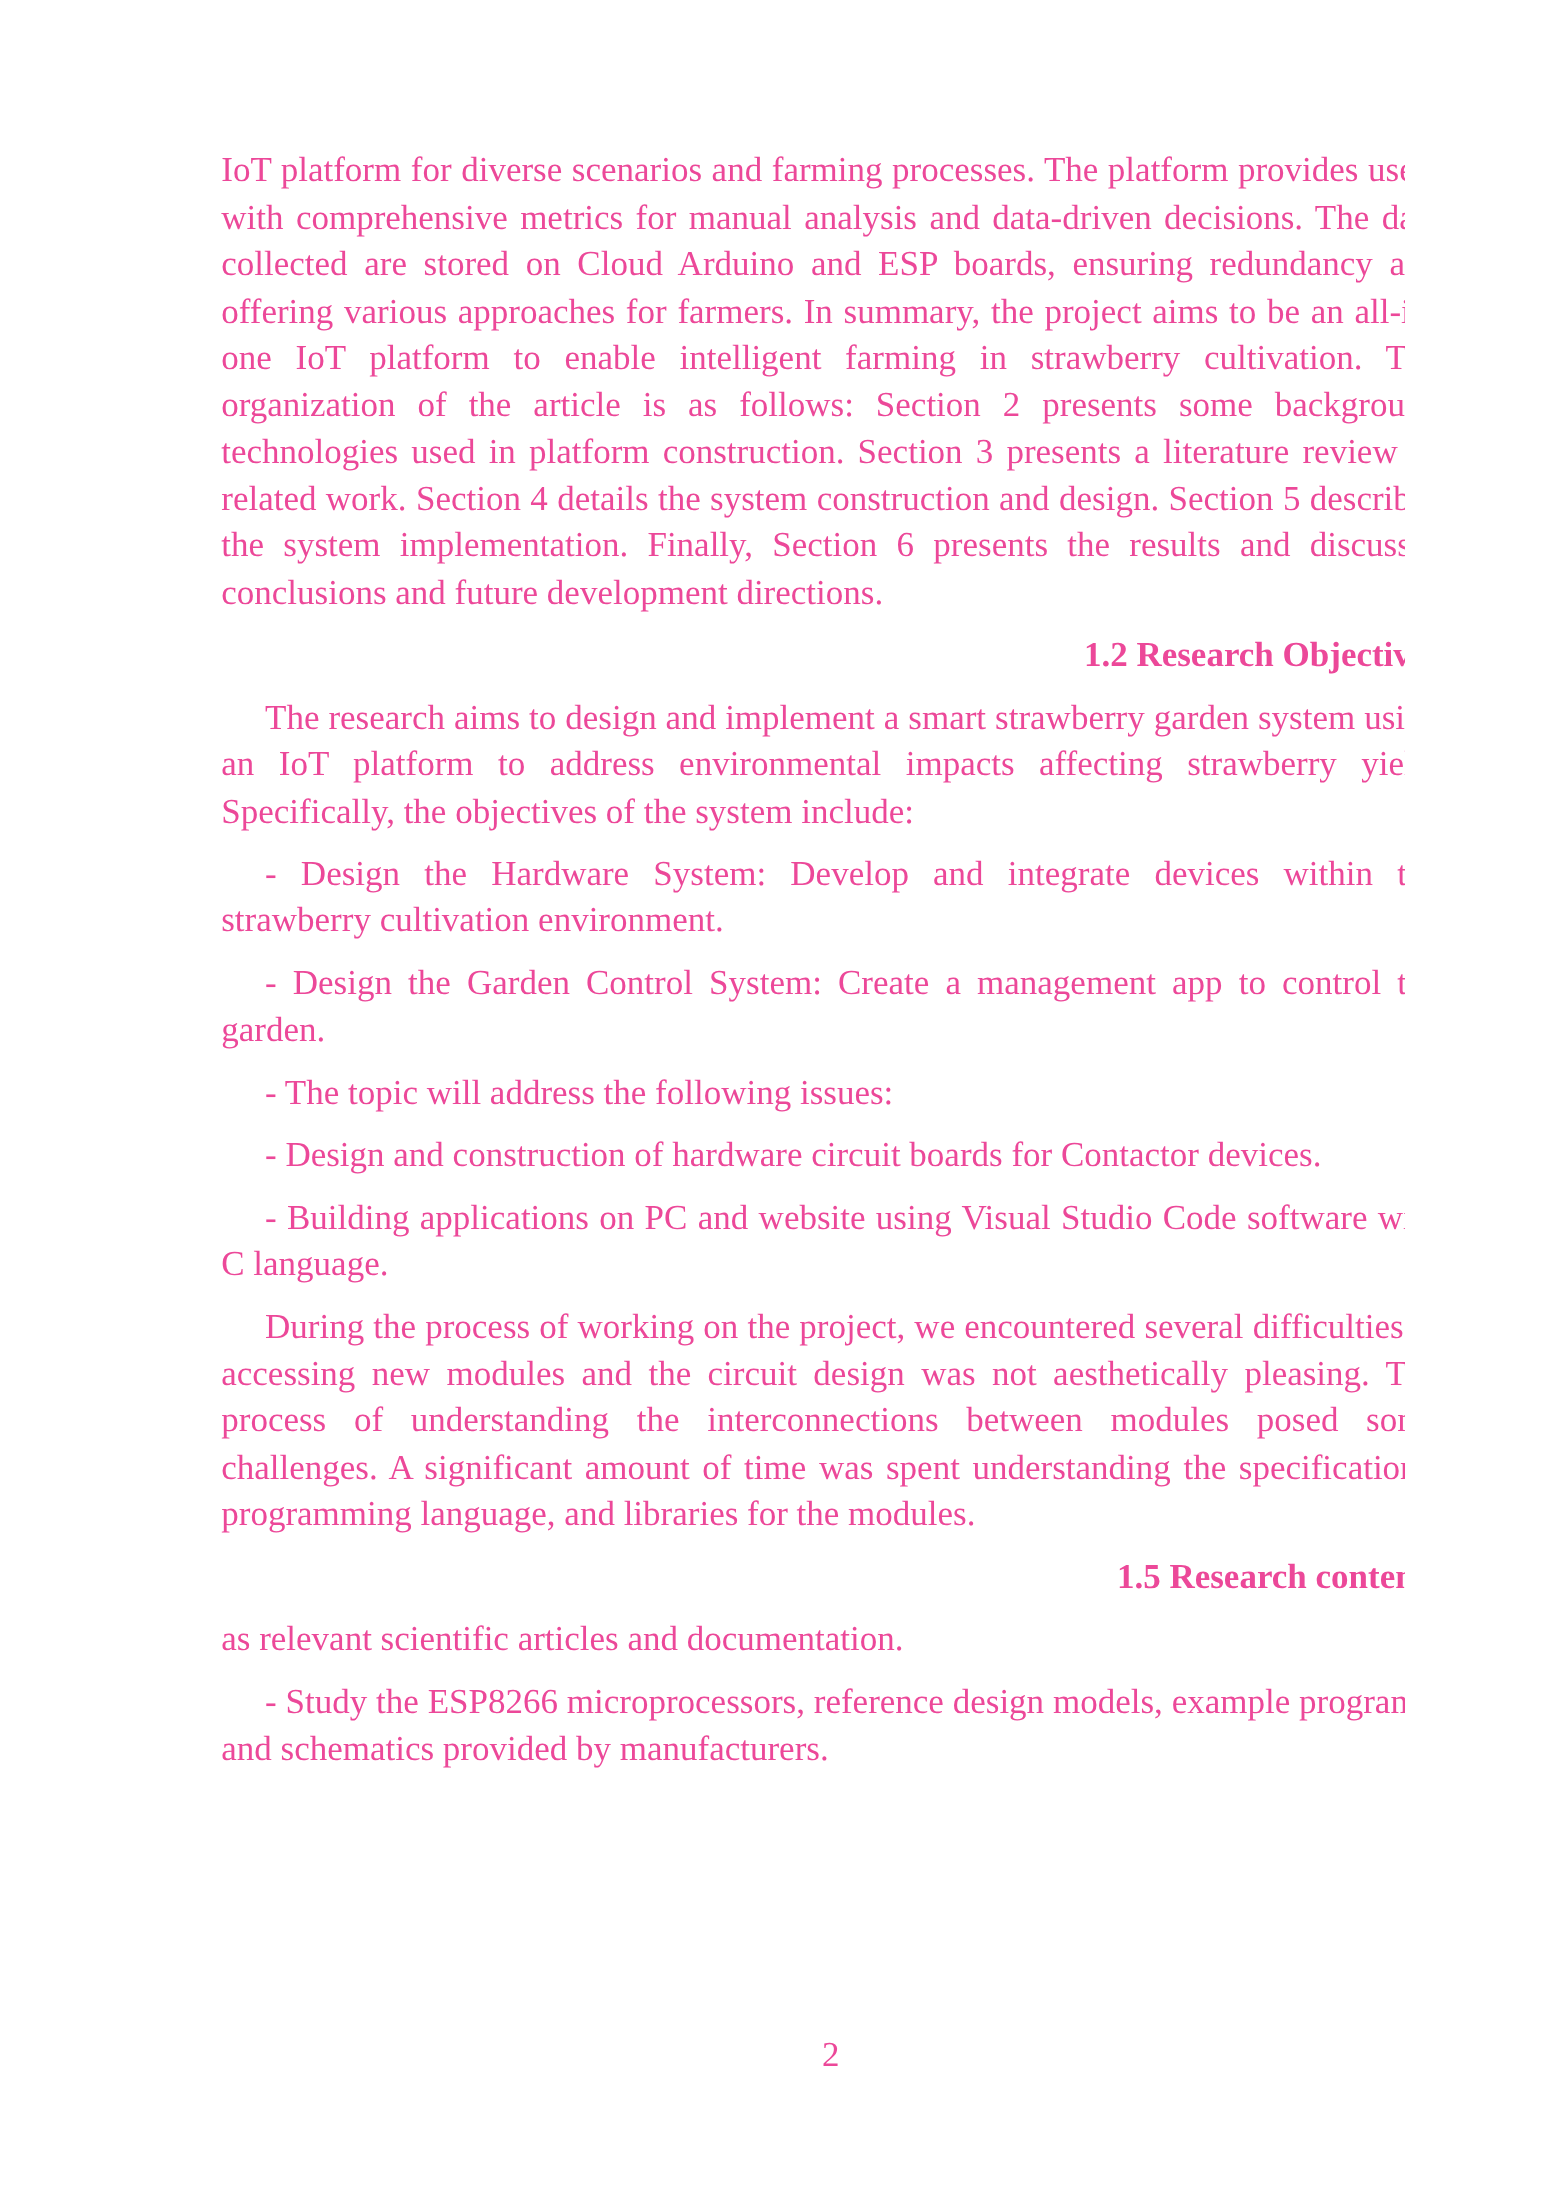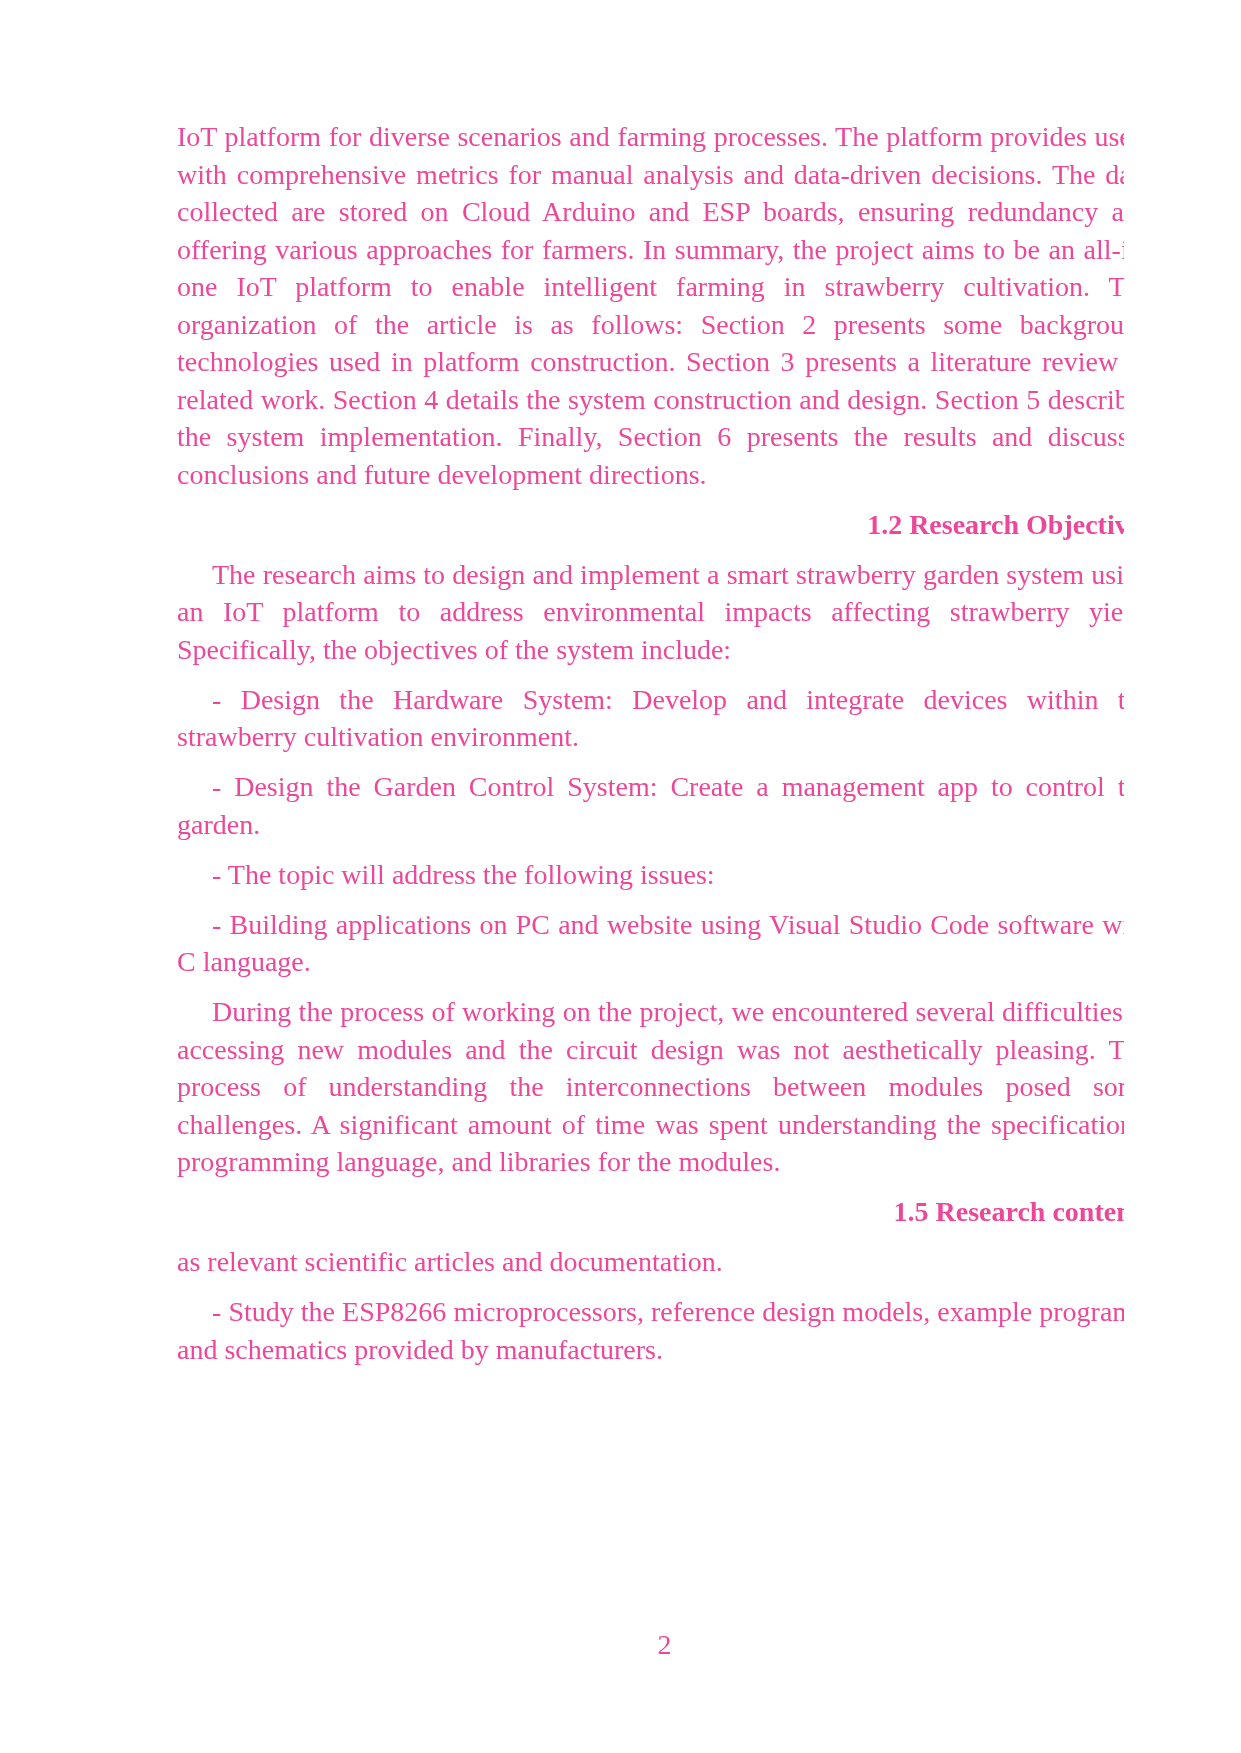--- a/index.html
+++ b/index.html
@@ -52,20 +52,21 @@
 <div class="page">
   <main class="content">
     <p class="para">IoT platform for diverse scenarios and farming processes. The platform provides users with comprehensive metrics for manual analysis and data-driven decisions. The data collected are stored on Cloud Arduino and ESP boards, ensuring redundancy and offering various approaches for farmers. In summary, the project aims to be an all-in-one IoT platform to enable intelligent farming in strawberry cultivation. The organization of the article is as follows: Section 2 presents some background technologies used in platform construction. Section 3 presents a literature review of related work. Section 4 details the system construction and design. Section 5 describes the system implementation. Finally, Section 6 presents the results and discusses conclusions and future development directions.</p>
 
     <h2 class="heading">1.2 Research Objectives</h2>
     <p class="para indent">The research aims to design and implement a smart strawberry garden system using an IoT platform to address environmental impacts affecting strawberry yield. Specifically, the objectives of the system include:</p>
     <p class="para indent">- Design the Hardware System: Develop and integrate devices within the strawberry cultivation environment.</p>
     <p class="para indent">- Design the Garden Control System: Create a management app to control the garden.</p>
 
     <p class="para indent">- The topic will address the following issues:</p>
+    <p class="para indent">- Design and construction of hardware circuit boards for Contactor devices.</p>
     <p class="para indent">- Building applications on PC and website using Visual Studio Code software with C language.</p>
 
     <p class="para indent">During the process of working on the project, we encountered several difficulties in accessing new modules and the circuit design was not aesthetically pleasing. The process of understanding the interconnections between modules posed some challenges. A significant amount of time was spent understanding the specifications, programming language, and libraries for the modules.</p>
 
     <h2 class="heading">1.5 Research contents</h2>
     <p class="para">as relevant scientific articles and documentation.</p>
     <p class="para indent">- Study the ESP8266 microprocessors, reference design models, example programs, and schematics provided by manufacturers.</p>
   </main>
 
   <footer class="footer">

